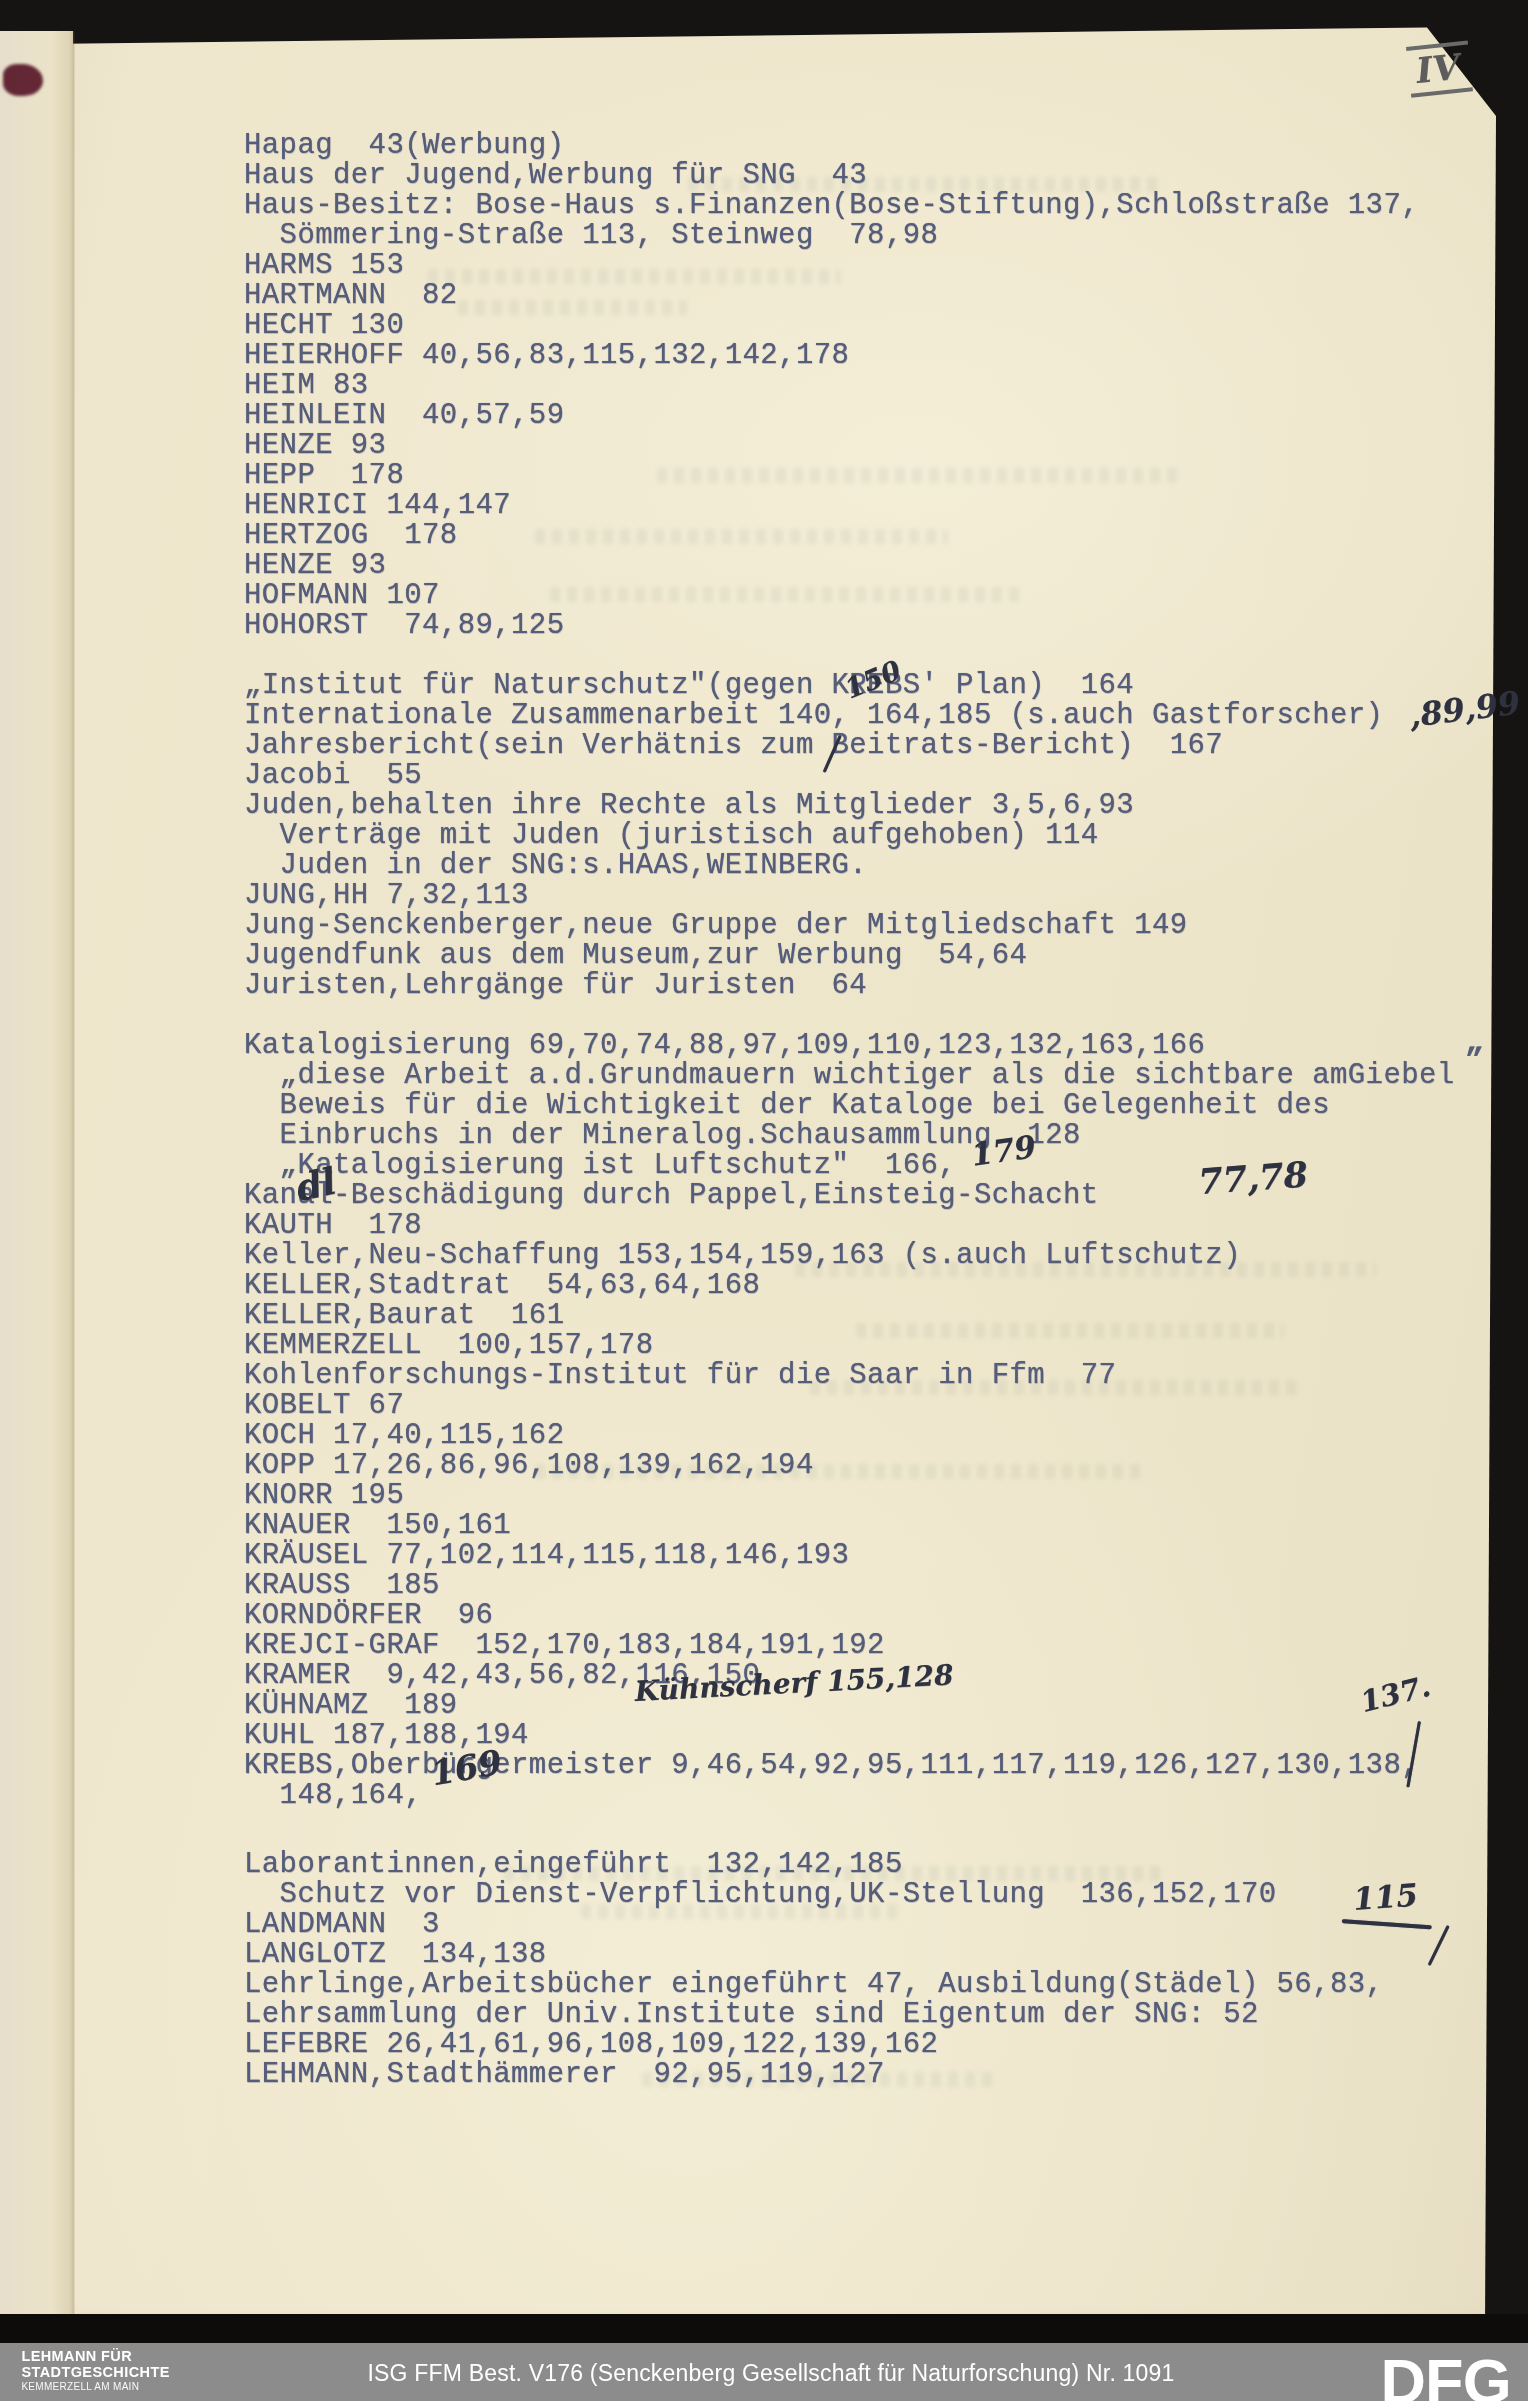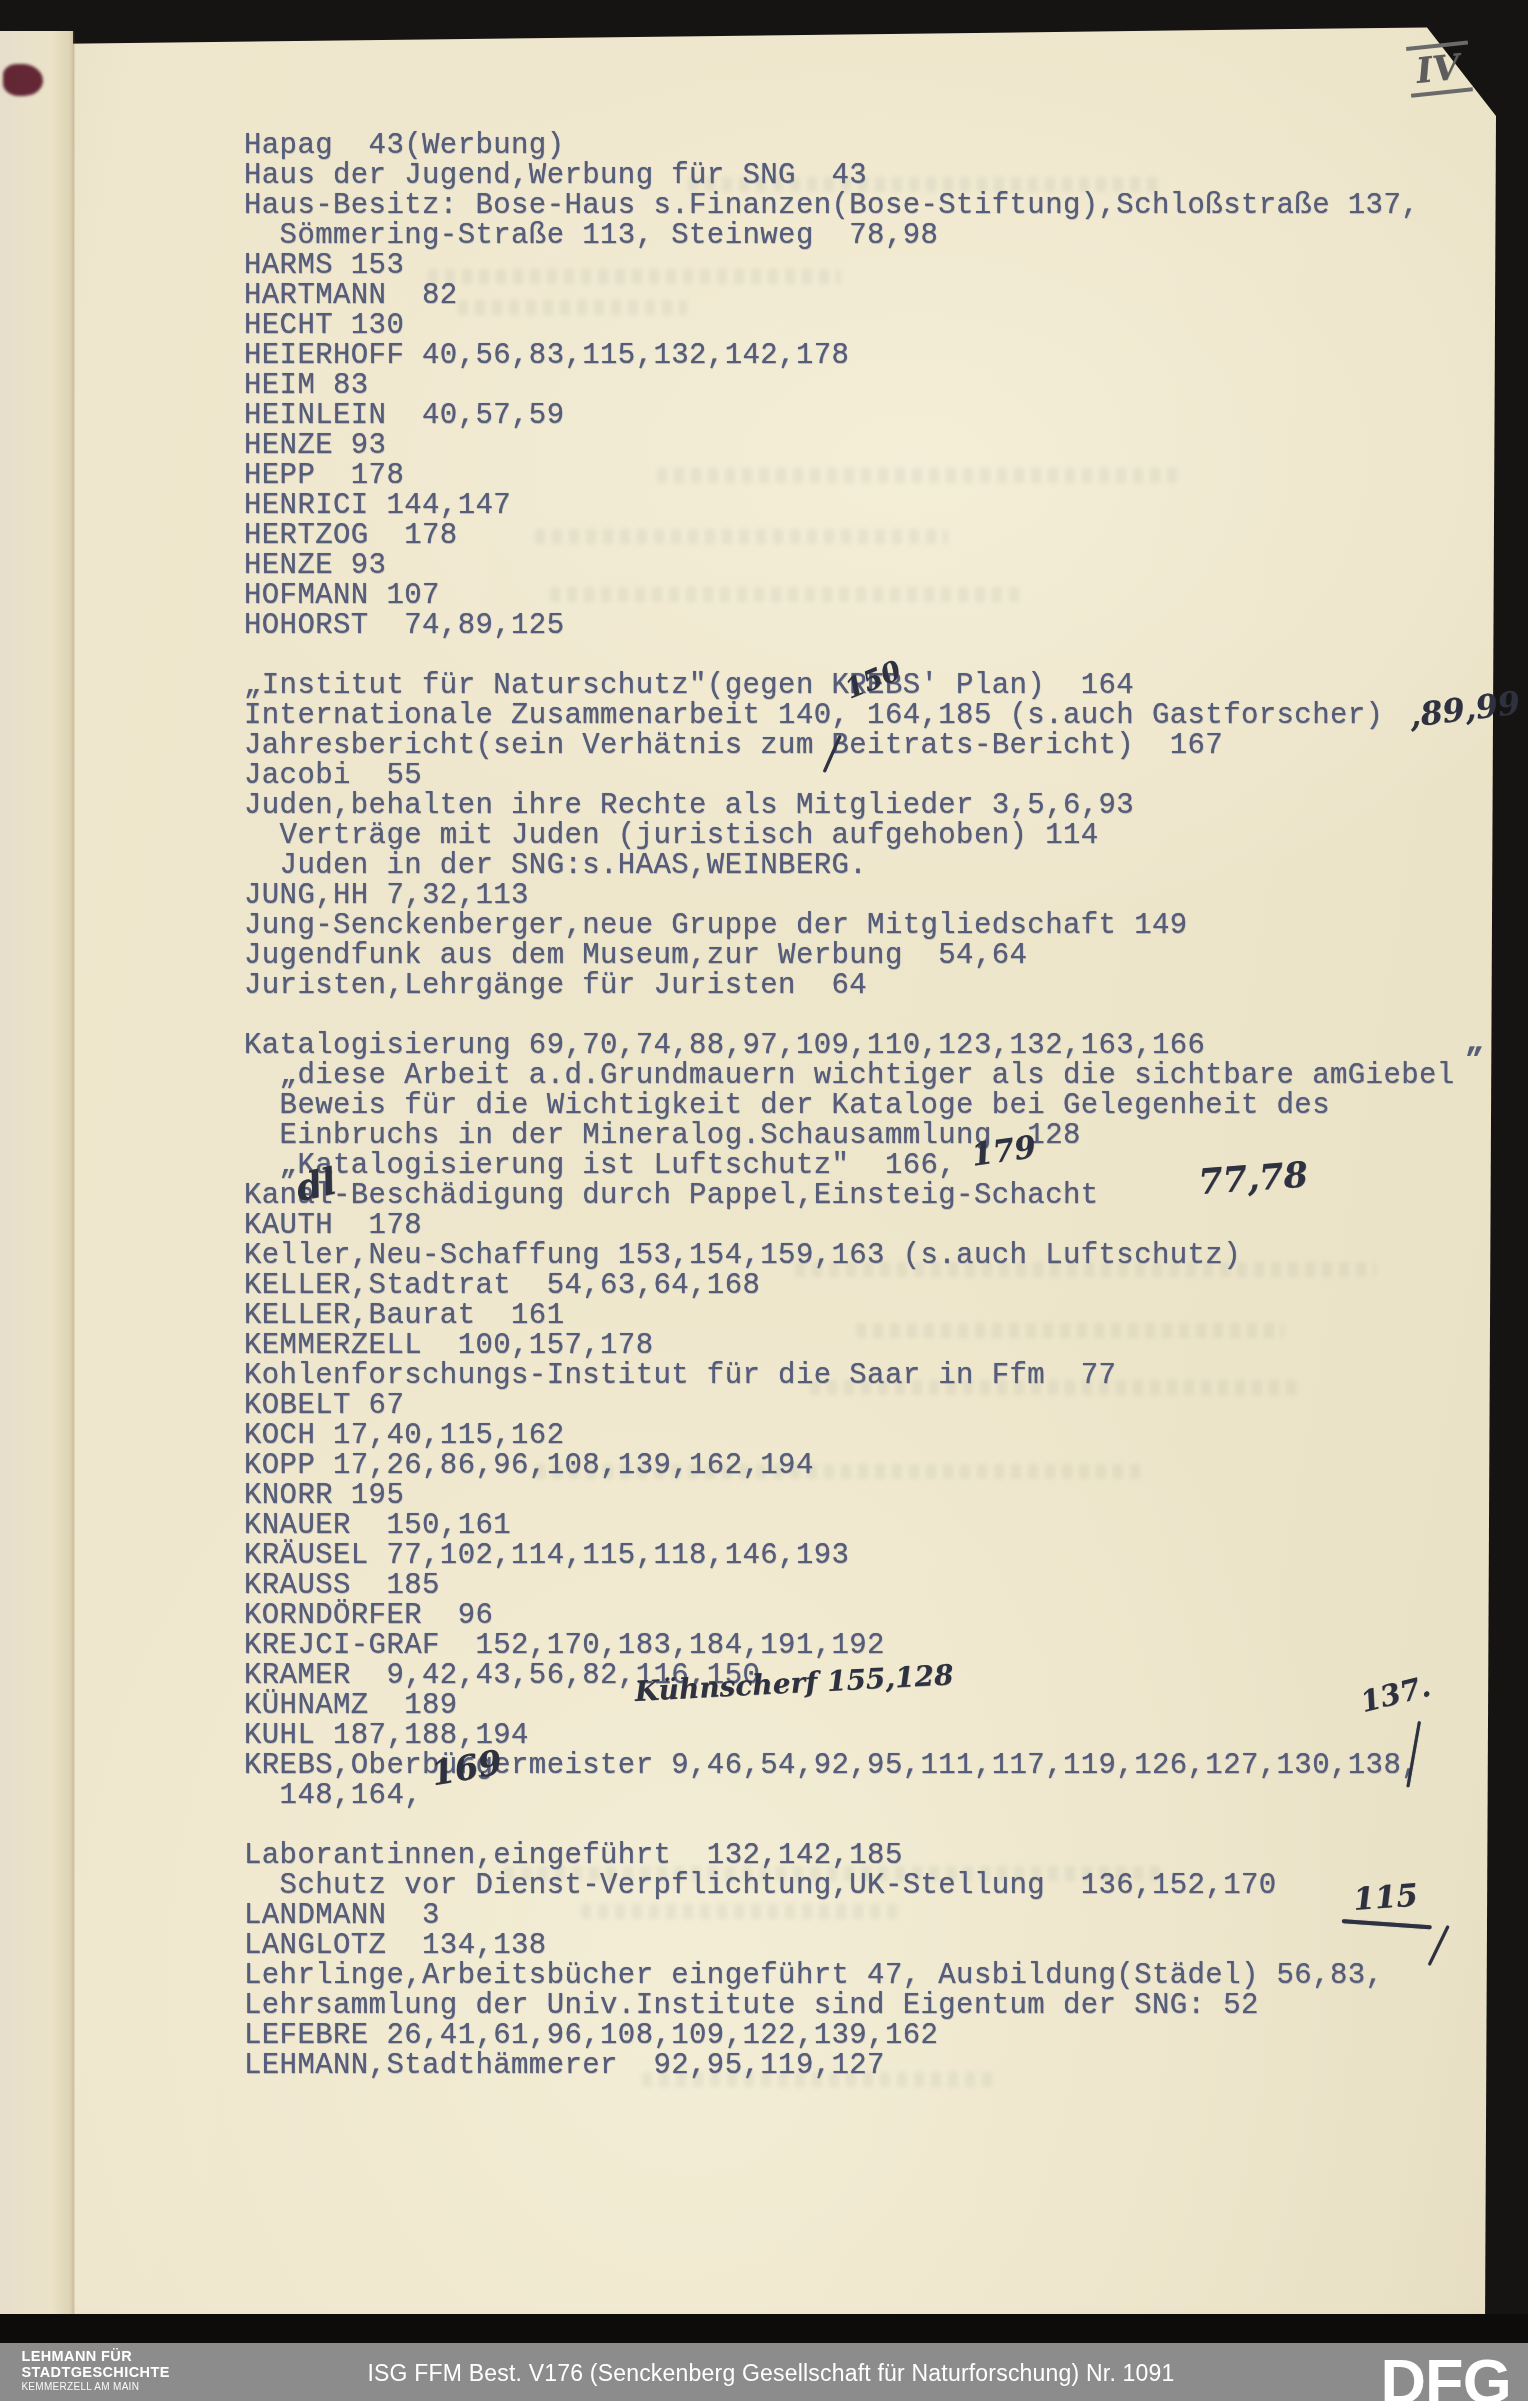--- a/index.html
+++ b/index.html
@@ -38,21 +38,21 @@
   
   #typed{
     position:absolute;left:244px;top:131px;width:1253px;
     font-family:"Liberation Mono","DejaVu Sans Mono",monospace;
     font-size:29px;line-height:30px;letter-spacing:0.4px;
     color:#565d7a;white-space:pre;
     text-shadow:0 0 0.8px rgba(86,93,122,.75), 0.5px 0.5px 0 rgba(86,93,122,.28);
   }
   .line{height:30px;}
   .line.gap{margin-top:30px;}
-  .line.gap-sm{margin-top:30px;}
+  .line.gap-sm{margin-top:39px;}
   
   .hw{
     position:absolute;
     font-family:"DejaVu Serif","Liberation Serif",serif;
     font-style:italic;font-weight:bold;color:#2e3140;
     white-space:pre;transform-origin:left top;
     text-shadow:0.4px 0.4px 0 rgba(46,49,64,.5);
   }
   .hw.pencil{
     color:#5d5d5d;text-shadow:0.4px 0.4px 0 rgba(93,93,93,.6);

